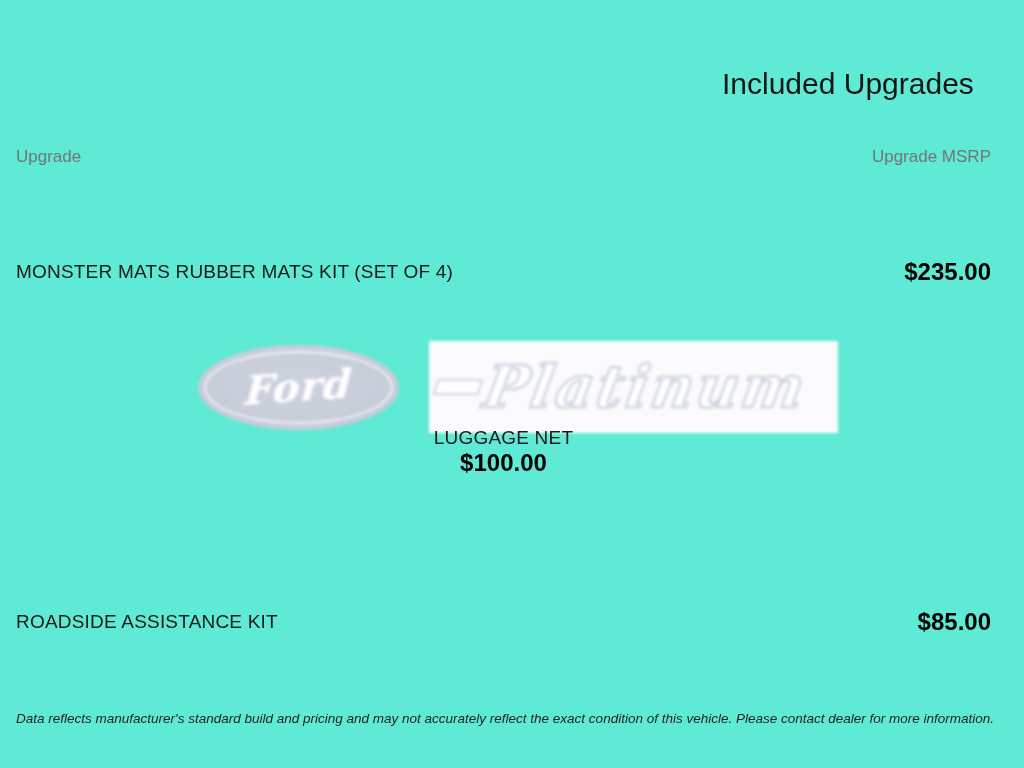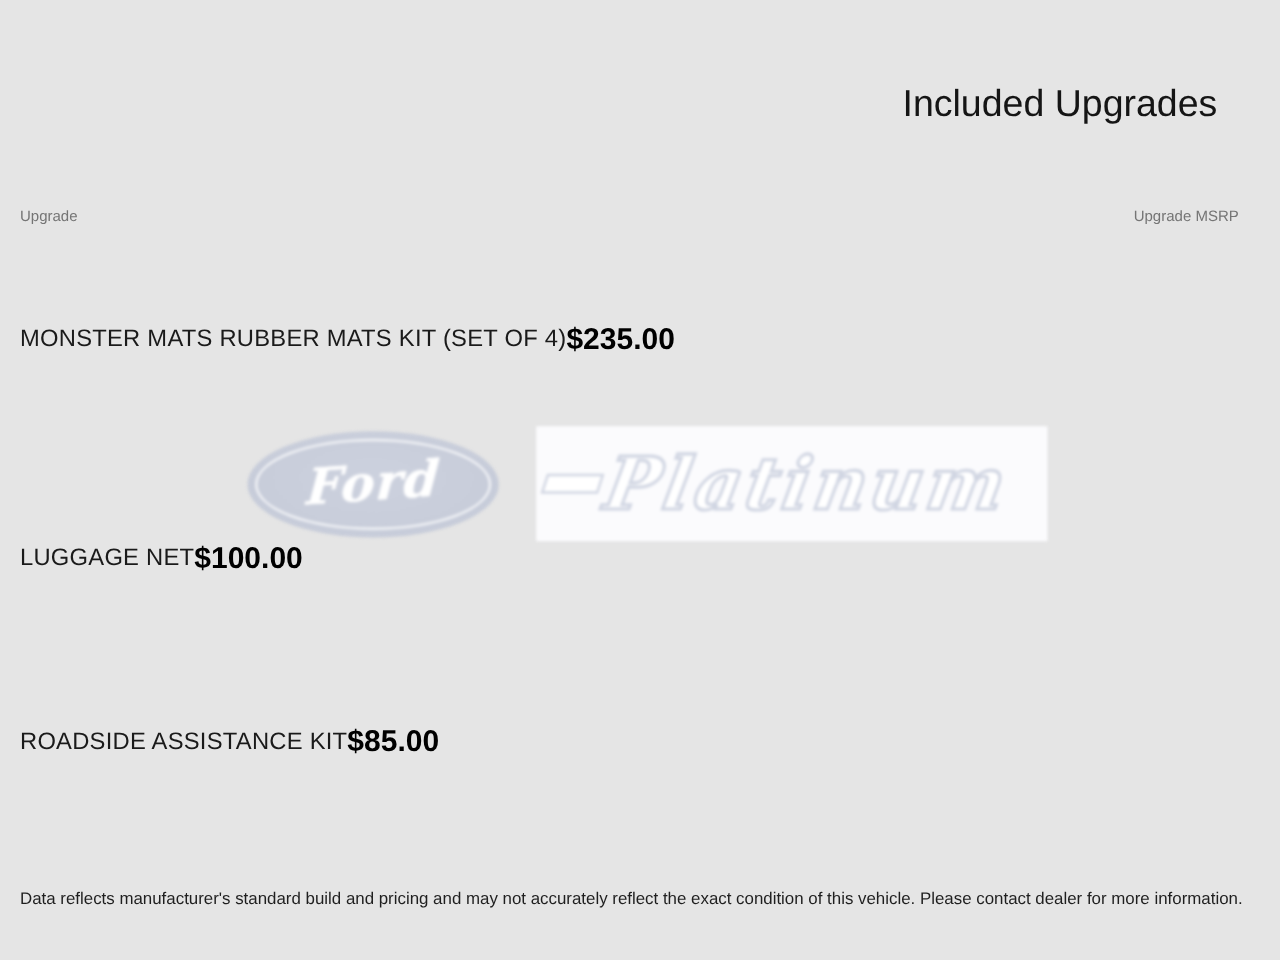--- a/index.html
+++ b/index.html
@@ -7,47 +7,47 @@
     --body-text:#1a1a1a;
     --price-black:#000000;
     --ford-oval:#c8cdda;
     --wm-outline:#d0d5e2;
     --wm-bg:#fbfbfd;
   }
   html,body{margin:0;padding:0;background:#ffffff;}
   .page{
     position:relative;
     width:1024px;height:768px;
-    background:#e5e5e5;
+    background:#5eead4;
     font-family:"Liberation Sans", sans-serif;
     overflow:hidden;
   }
   .page-title{
     position:absolute;
     top:47px;left:722px;
     font-size:30px;line-height:34px;
     font-weight:400;
     color:#151515;
     white-space:nowrap;
   }
   .table-header{
     position:absolute;
-    top:164px;left:16px;right:33px;
+    top:148px;left:16px;right:33px;
     display:flex;justify-content:space-between;align-items:flex-end;
-    font-size:12px;line-height:18px;
+    font-size:17px;line-height:18px;
     color:var(--header-gray);
   }
   .upgrade-row{
     position:absolute;
     left:16px;right:33px;height:40px;
-    display:flex;align-items:center;
+    display:flex;justify-content:space-between;align-items:center;
   }
   .row-1{top:252px;}
-  .row-2{top:427px;}
-  .row-3{top:574px;}
+  .row-2{top:427px;flex-direction:column;}
+  .row-3{top:602px;}
   .upgrade-name{
     font-size:19px;
     color:var(--body-text);
     letter-spacing:.2px;
     white-space:nowrap;
   }
   .upgrade-price{
     font-size:24px;
     font-weight:700;
     color:var(--price-black);
@@ -105,20 +105,21 @@
     color:#ffffff;
     -webkit-text-stroke:2.5px var(--wm-outline);
     letter-spacing:3px;
     transform:skewX(-10deg);
     white-space:nowrap;
   }
   .disclaimer{
     position:absolute;
     left:16px;top:710px;right:33px;
     font-size:13.5px;line-height:18px;
+    font-style:italic;
     color:#1f1f1f;
     white-space:nowrap;
   }
 </style>
 </head>
 <body>
 
 <div class="page">
 
   <h1 class="page-title">Included Upgrades</h1>

